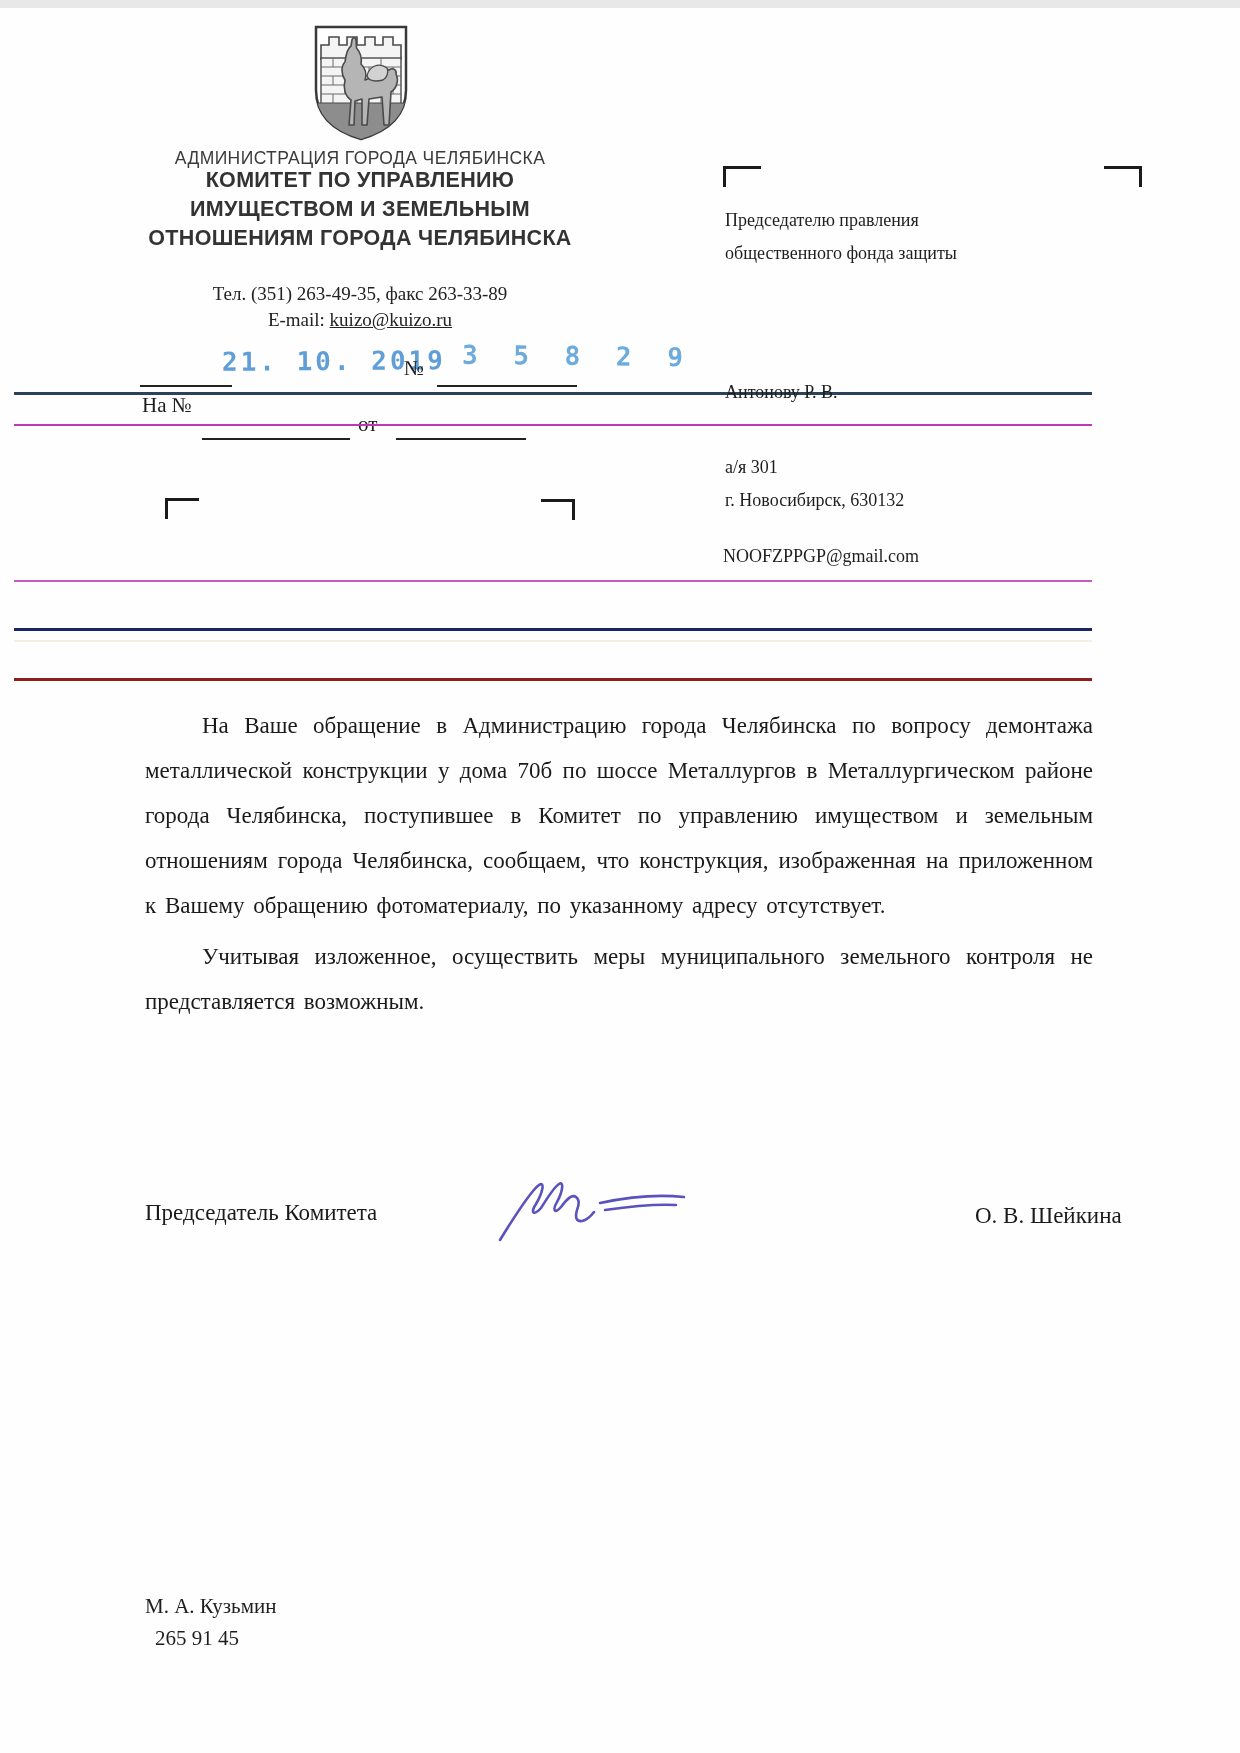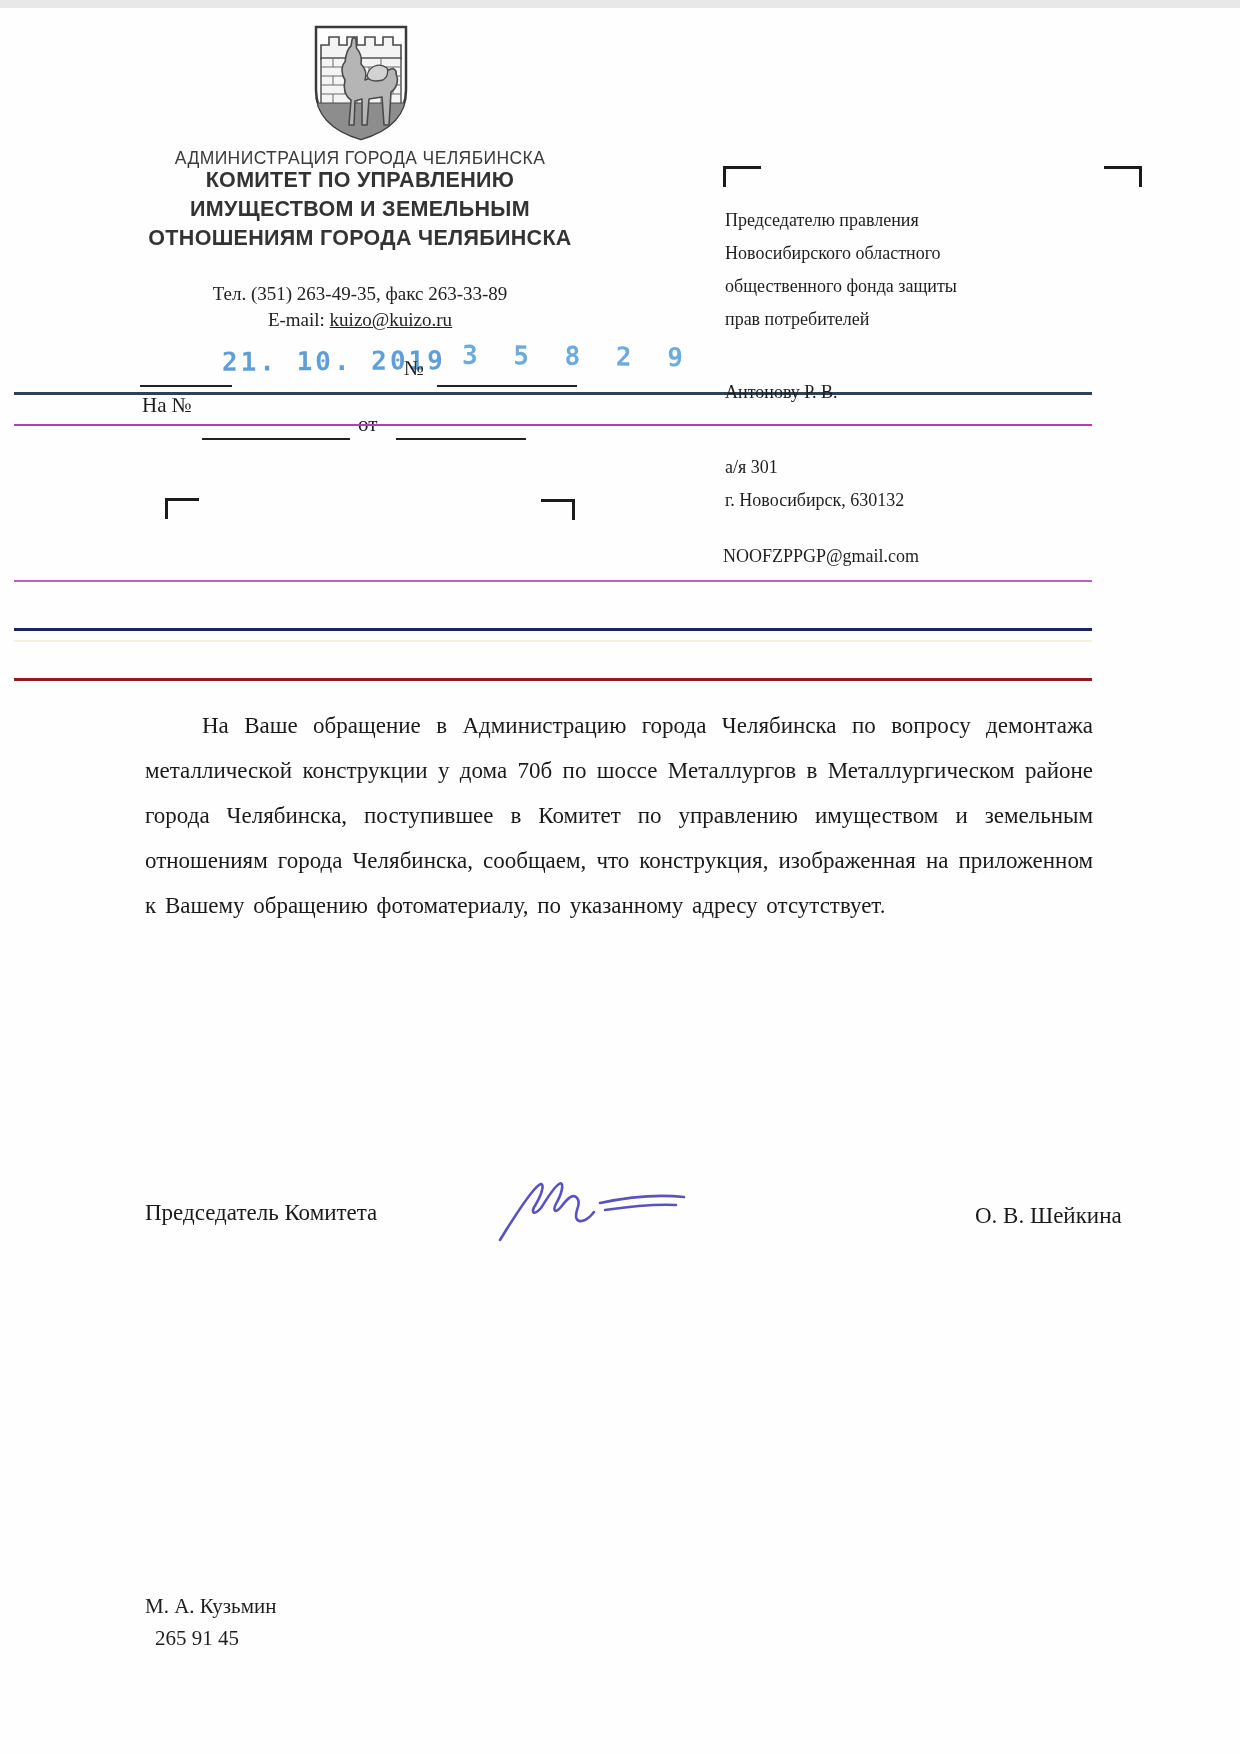--- a/index.html
+++ b/index.html
@@ -116,41 +116,40 @@
   <div class="abs" style="left:358px;top:404px;font-size:21px;">от</div>
   <div class="abs hline" style="left:396px;top:430px;width:130px;"></div>
 
   <div class="abs bracket" style="left:723px;top:158px;width:38px;height:3px;"></div>
   <div class="abs bracket" style="left:723px;top:158px;width:3px;height:21px;"></div>
   <div class="abs bracket" style="left:1104px;top:158px;width:38px;height:3px;"></div>
   <div class="abs bracket" style="left:1139px;top:158px;width:3px;height:21px;"></div>
 
   <div class="abs rcpt" style="left:725px;top:196px;">
     <div>Председателю правления</div>
-    <div>Новосибирского областного</div>
     <div>общественного фонда защиты</div>
-    <div>прав потребителей</div>
   </div>
   <div class="abs rcpt" style="left:725px;top:368px;">Антонову Р. В.</div>
   <div class="abs rcpt" style="left:725px;top:443px;">а/я 301</div>
   <div class="abs rcpt" style="left:725px;top:476px;">г. Новосибирск, 630132</div>
   <div class="abs rcpt" style="left:723px;top:532px;">NOOFZPPGP@gmail.com</div>
 
   <div class="abs bracket" style="left:165px;top:490px;width:34px;height:3px;"></div>
   <div class="abs bracket" style="left:165px;top:490px;width:3px;height:21px;"></div>
   <div class="abs bracket" style="left:541px;top:491px;width:34px;height:3px;"></div>
   <div class="abs bracket" style="left:572px;top:491px;width:3px;height:21px;"></div>
 
   <div class="abs" style="left:14px;top:572px;width:1078px;height:2px;background:#c45ac4;"></div>
   <div class="abs" style="left:14px;top:620px;width:1078px;height:3px;background:#1c2563;"></div>
   <div class="abs" style="left:14px;top:632px;width:1078px;height:2px;background:#ebe3c9;opacity:.55;"></div>
   <div class="abs" style="left:14px;top:670px;width:1078px;height:3px;background:#8f1d1d;"></div>
 
   <div class="abs body-block">
     <p>На Ваше обращение в Администрацию города Челябинска по вопросу демонтажа металлической конструкции у дома 70б по шоссе Металлургов в Металлургическом районе города Челябинска, поступившее в Комитет по управлению имуществом и земельным отношениям города Челябинска, сообщаем, что конструкция, изображенная на приложенном к Вашему обращению фотоматериалу, по указанному адресу отсутствует.</p>
+    <p>Учитывая изложенное, осуществить меры муниципального земельного контроля не представляется возможным.</p>
   </div>
 
   <div class="abs sig-label" style="left:145px;top:1192px;">Председатель Комитета</div>
   <div class="abs" style="left:488px;top:1158px;width:230px;height:82px;">
     <svg width="230" height="82" viewBox="0 0 230 82">
       <g fill="none" stroke="#5a52bd" stroke-width="2.6" stroke-linecap="round">
         <path d="M12,74 C28,48 44,24 51,19 C57,15 55,26 48,38 C42,47 46,50 53,42 C60,31 66,21 71,18 C76,15 75,25 69,36 C64,45 67,48 73,41 C79,33 84,28 88,31 C92,34 91,39 89,44 C87,51 88,56 94,55 C99,54 103,50 106,46"></path>
         <path d="M112,37 C140,31 168,28 196,31"></path>
         <path d="M117,44 C145,40 170,38 188,39"></path>
       </g>

